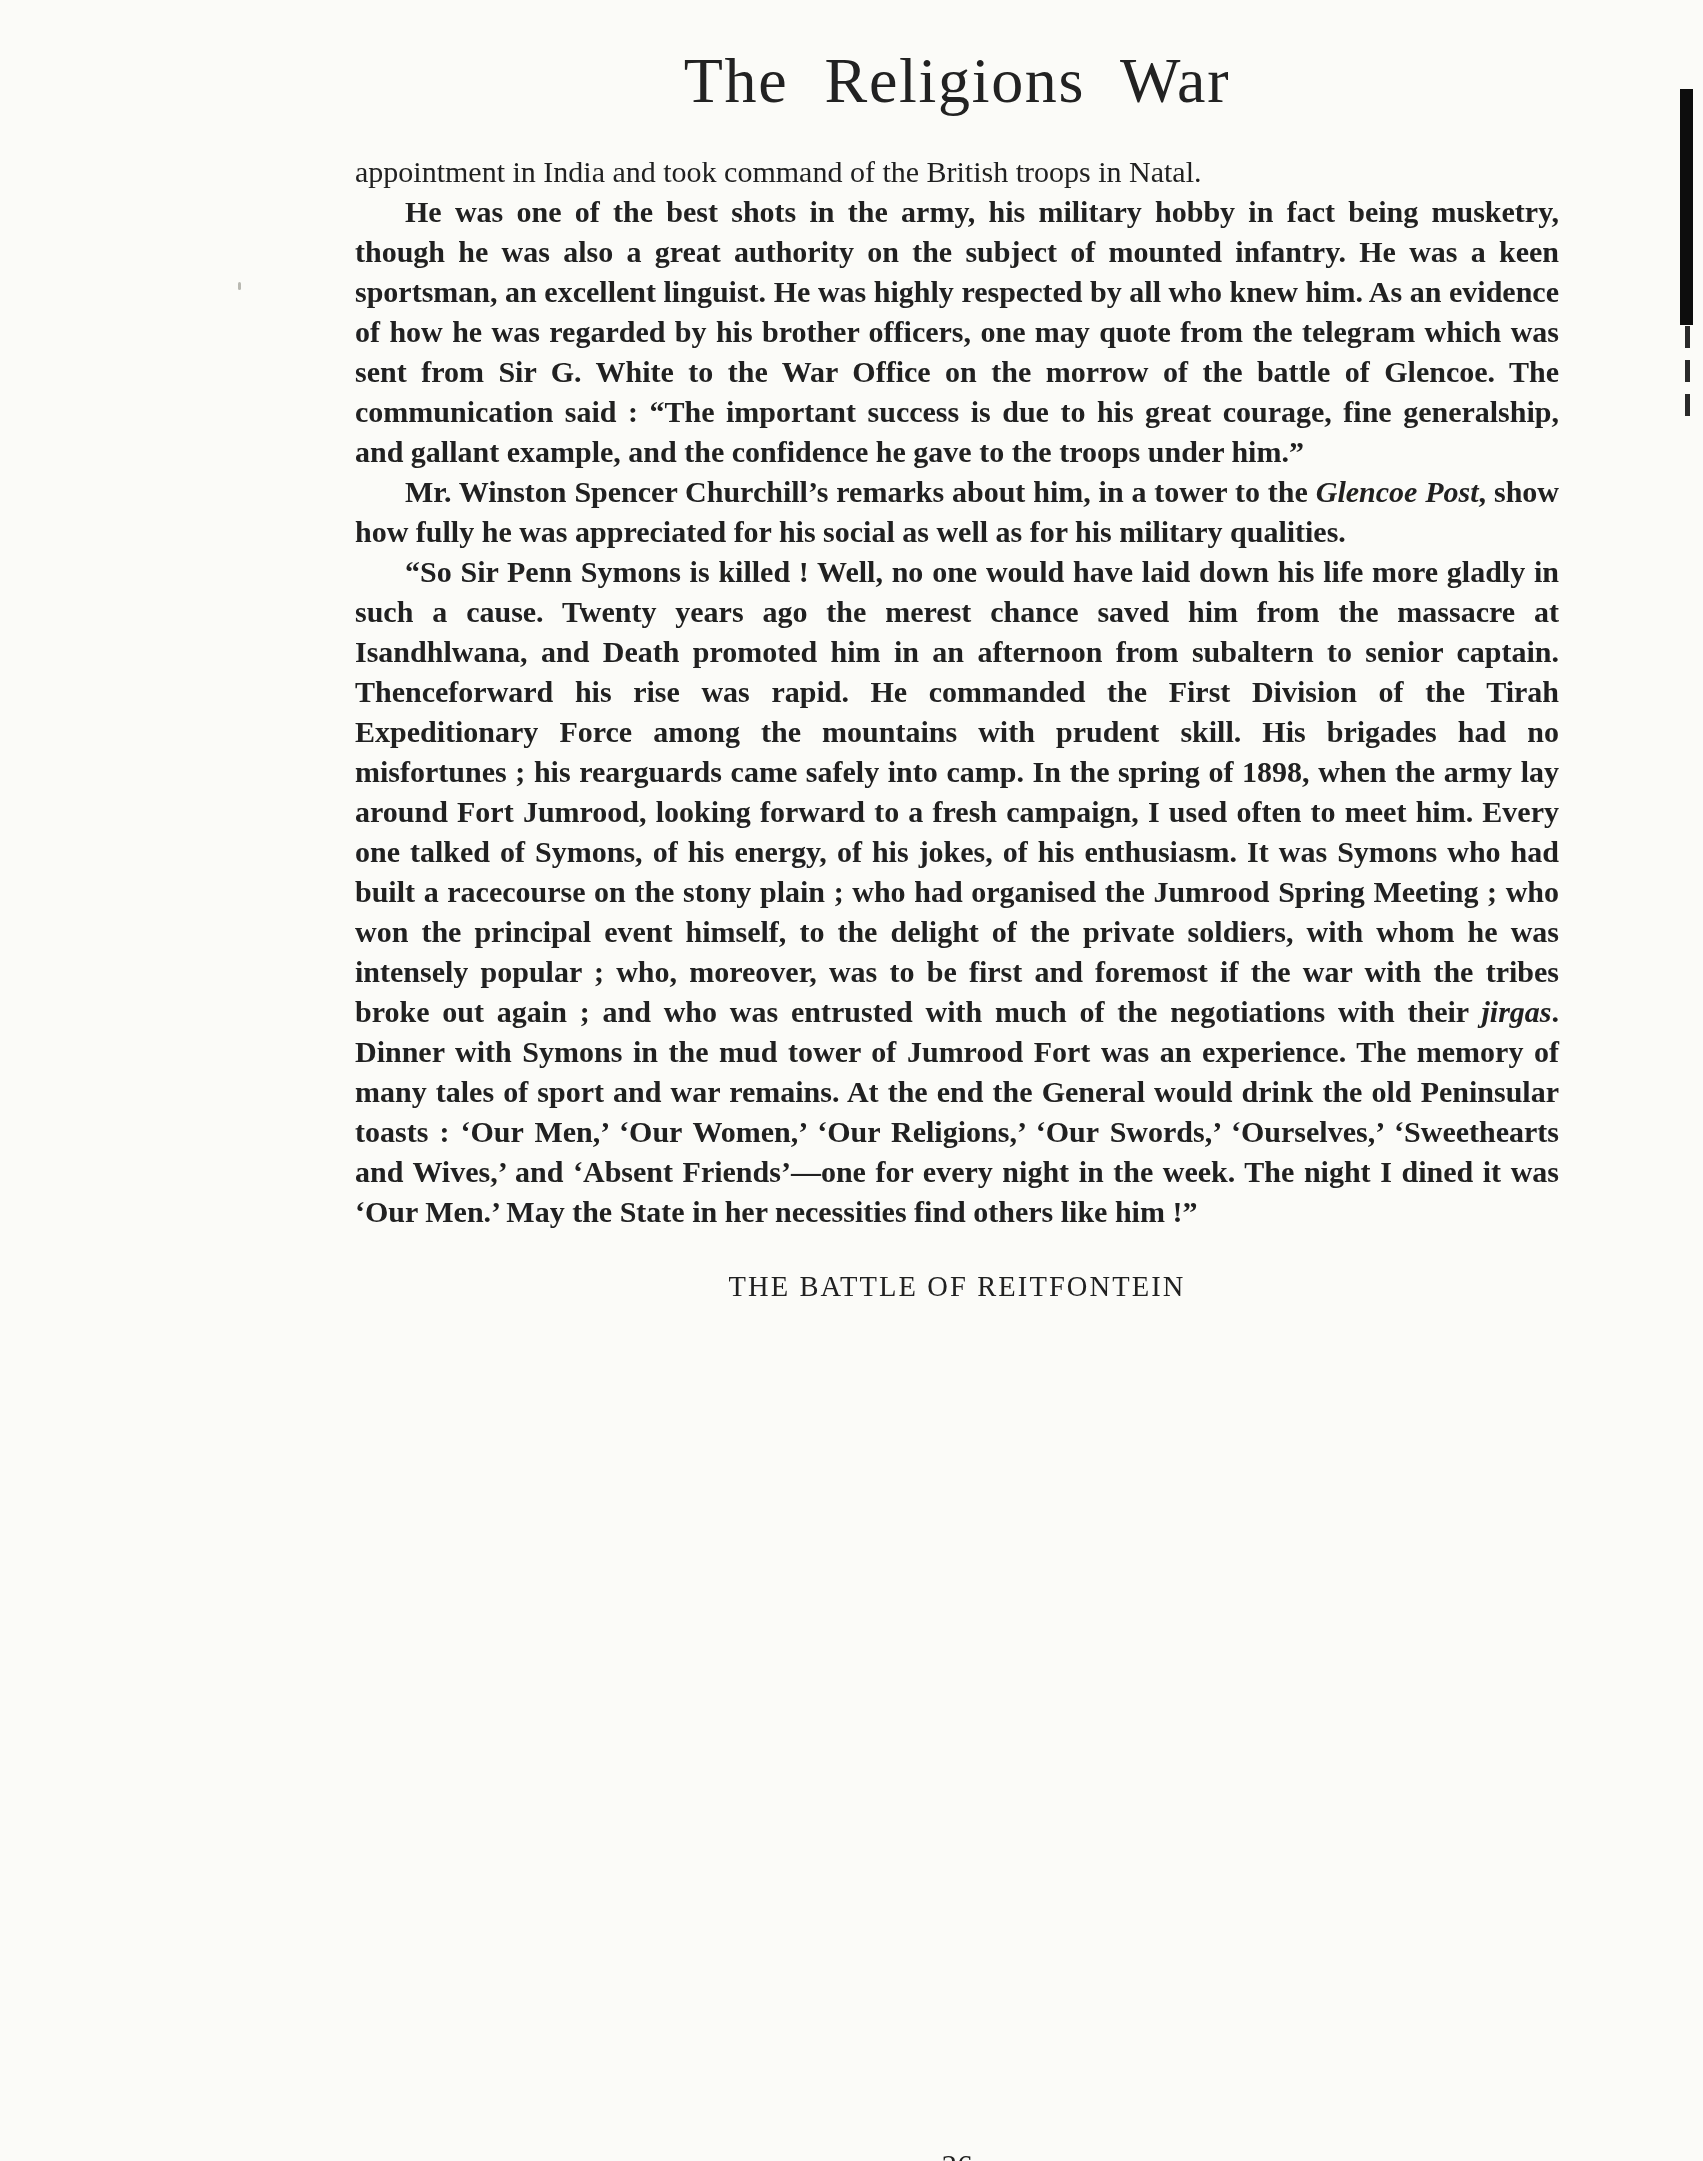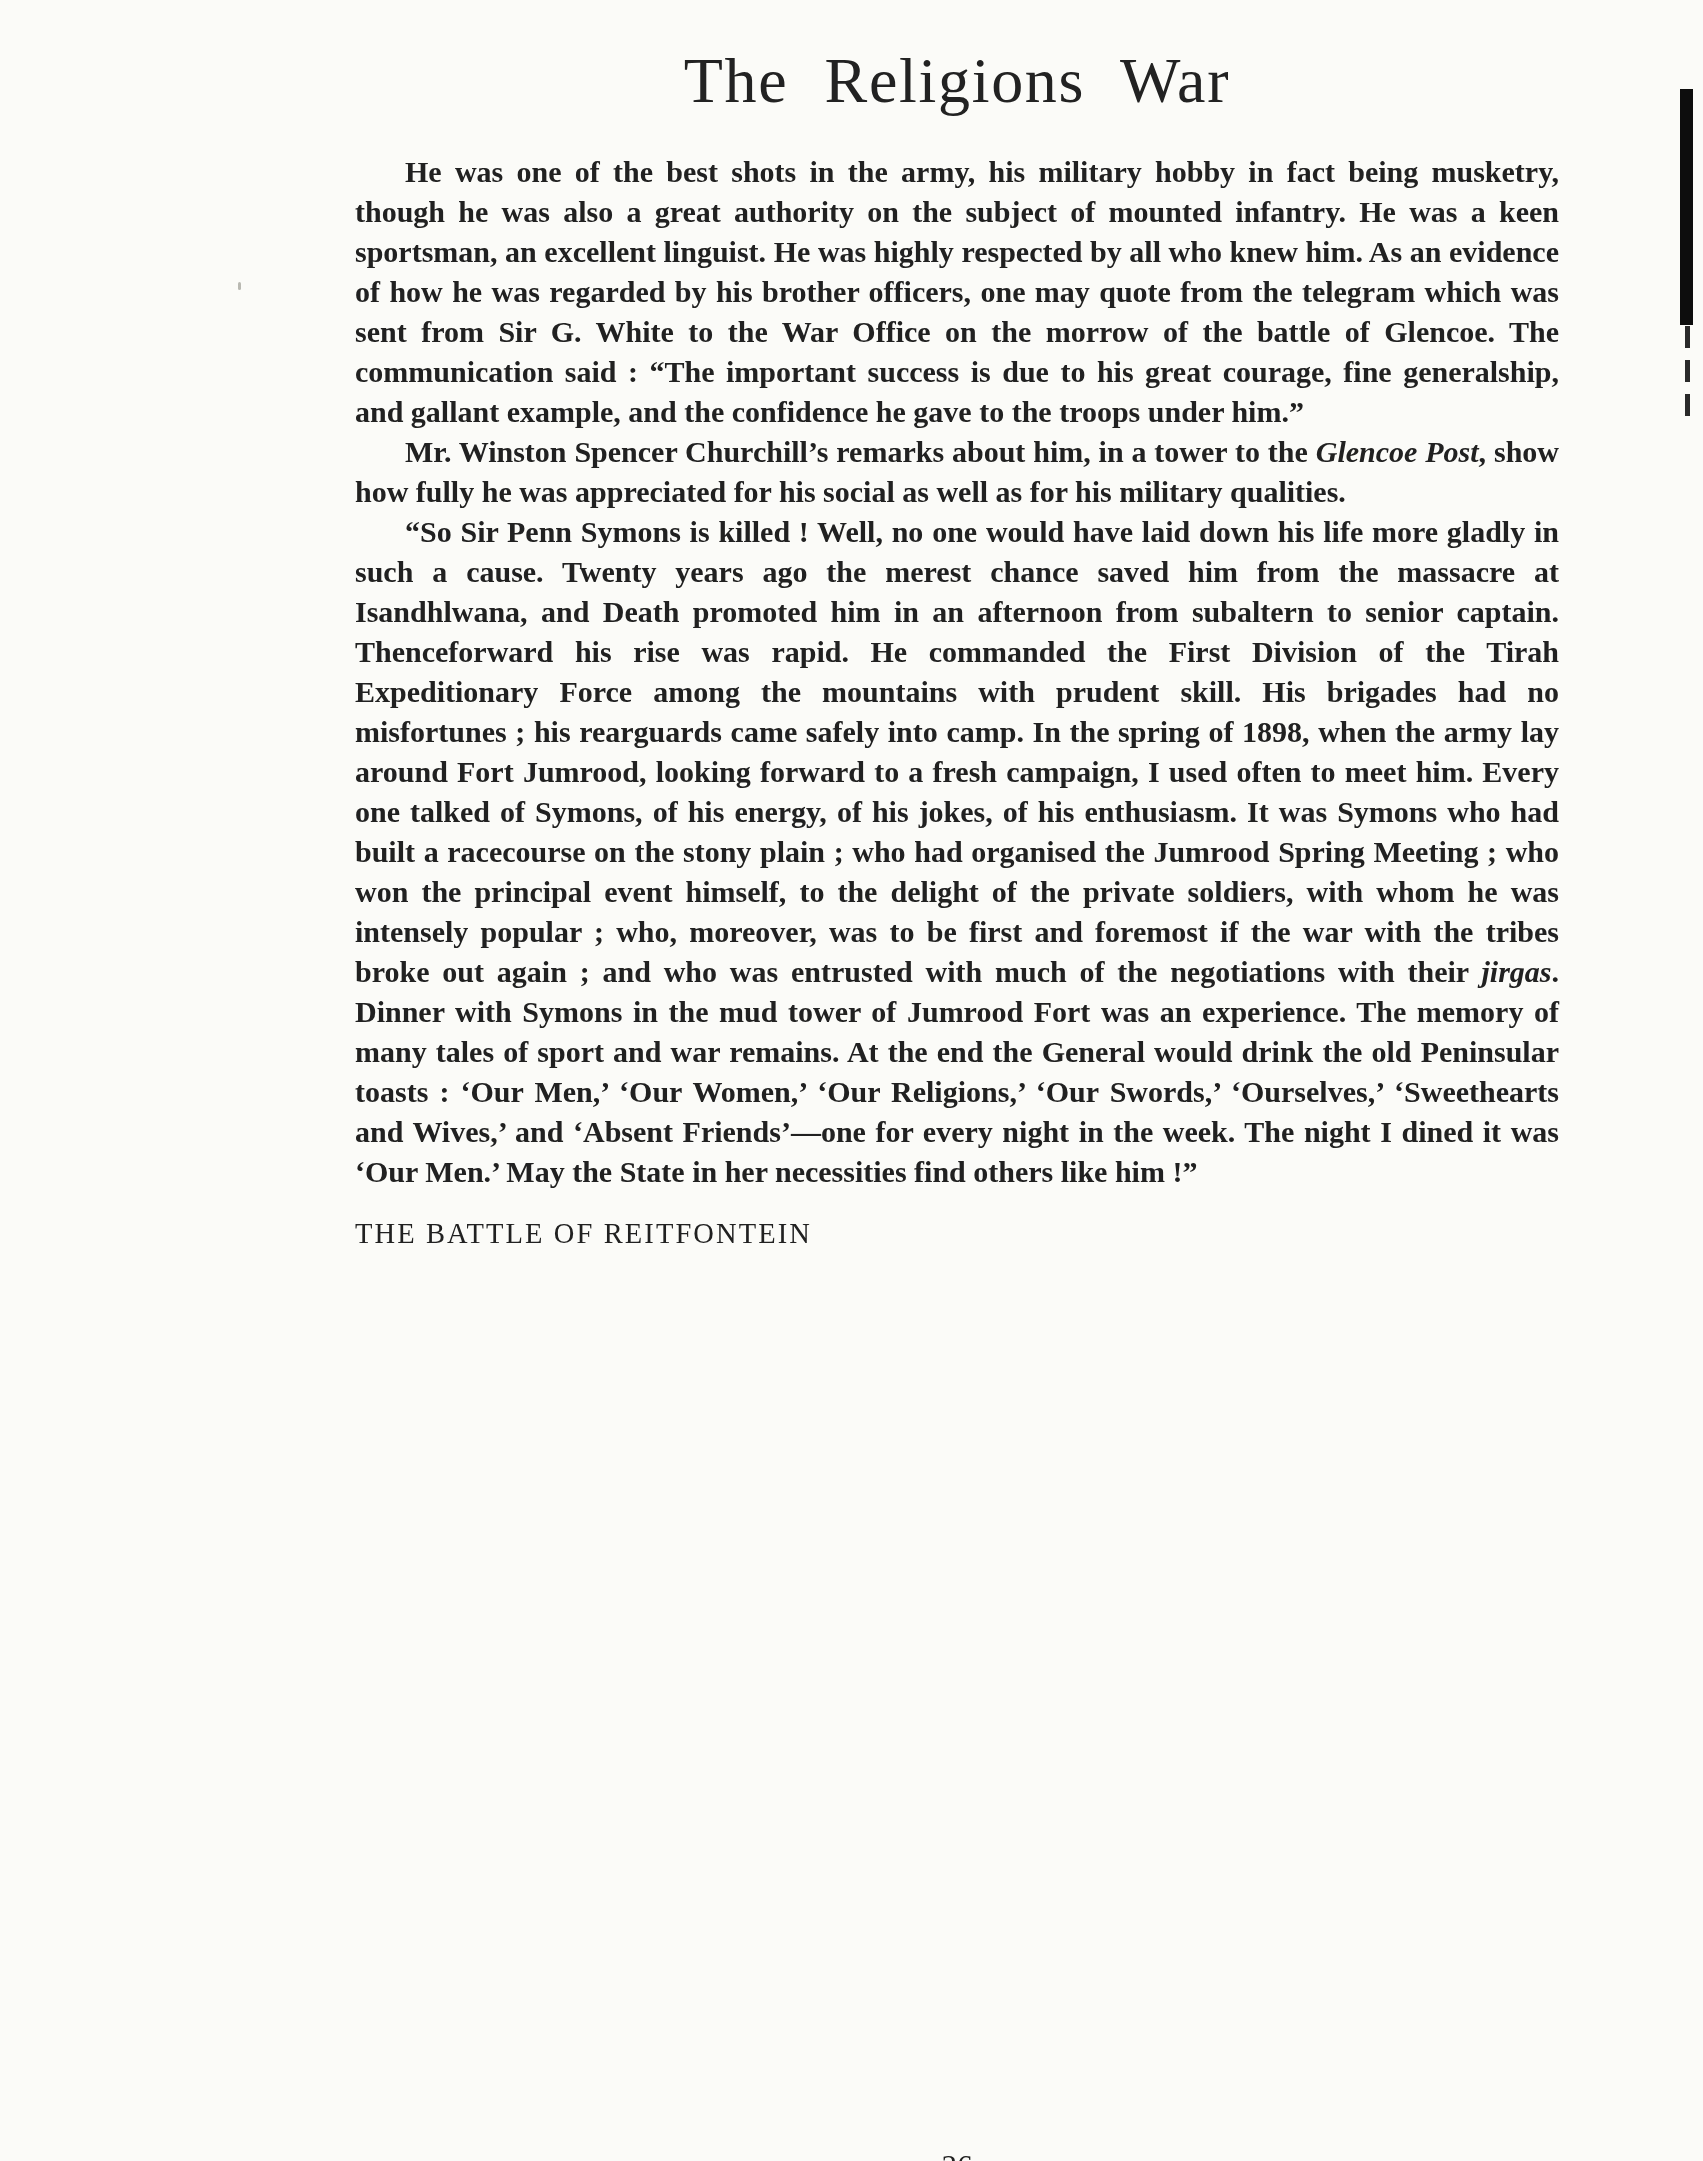--- a/index.html
+++ b/index.html
@@ -46,25 +46,25 @@
     color: #212121;
   }
   .text-block p.indent {
     text-indent: 50px;
     font-weight: bold;
   }
   .text-block i {
     font-style: italic;
   }
   .section-heading {
-    margin: 26px 0 35px 0;
+    margin: 39px 0 35px 0;
     font-size: 28.5px;
     font-weight: normal;
     letter-spacing: 2.1px;
-    text-align: left;
+    text-align: center;
     color: #212121;
   }
   .page-number {
     position: absolute;
     top: 2100px;
     left: 355px;
     width: 1204px;
     text-align: center;
     font-size: 31px;
     color: #212121;
@@ -104,20 +104,21 @@
 
 <div class="page">
 
   <div class="binding-bar"></div>
   <div class="binding-bar-thin"></div>
   <div class="scan-speck"></div>
 
   <h1 class="title">The Religions War</h1>
 
   <div class="text-block" id="content">
+      <p class=""><span>appointment in India and took command of the British troops in Natal.</span></p>
       <p class="indent"><span>He was one of the best shots in the army, his military hobby in fact being musketry, though he was also a great authority on the subject of mounted infantry.  He was a keen sportsman, an excellent linguist.  He was highly respected by all who knew him.  As an evidence of how he was regarded by his brother officers, one may quote from the telegram which was sent from Sir G. White to the War Office on the morrow of the battle of Glencoe.  The communication said : “The important success is due to his great courage, fine generalship, and gallant example, and the confidence he gave to the troops under him.”</span></p>
       <p class="indent"><span>Mr. Winston Spencer Churchill’s remarks about him, in a tower to the </span><i>Glencoe Post</i><span>, show how fully he was appreciated for his social as well as for his military qualities.</span></p>
       <p class="indent"><span>“So Sir Penn Symons is killed !  Well, no one would have laid down his life more gladly in such a cause.  Twenty years ago the merest chance saved him from the massacre at Isandhlwana, and Death promoted him in an afternoon from subaltern to senior captain.  Thenceforward his rise was rapid.  He commanded the First Division of the Tirah Expeditionary Force among the mountains with prudent skill.  His brigades had no misfortunes ; his rearguards came safely into camp.  In the spring of 1898, when the army lay around Fort Jumrood, looking forward to a fresh campaign, I used often to meet him.  Every one talked of Symons, of his energy, of his jokes, of his enthusiasm.  It was Symons who had built a racecourse on the stony plain ; who had organised the Jumrood Spring Meeting ; who won the principal event himself, to the delight of the private soldiers, with whom he was intensely popular ; who, moreover, was to be first and foremost if the war with the tribes broke out again ; and who was entrusted with much of the negotiations with their </span><i>jirgas</i><span>.  Dinner with Symons in the mud tower of Jumrood Fort was an experience.  The memory of many tales of sport and war remains.  At the end the General would drink the old Peninsular toasts :  ‘Our Men,’ ‘Our Women,’ ‘Our Religions,’ ‘Our Swords,’ ‘Ourselves,’ ‘Sweethearts and Wives,’ and ‘Absent Friends’—one for every night in the week.  The night I dined it was ‘Our Men.’  May the State in her necessities find others like him !”</span></p>
       <h2 class="section-heading">THE BATTLE OF REITFONTEIN</h2>
     </div>
 
   <div class="page-number">36</div>
 
 </div>
 

